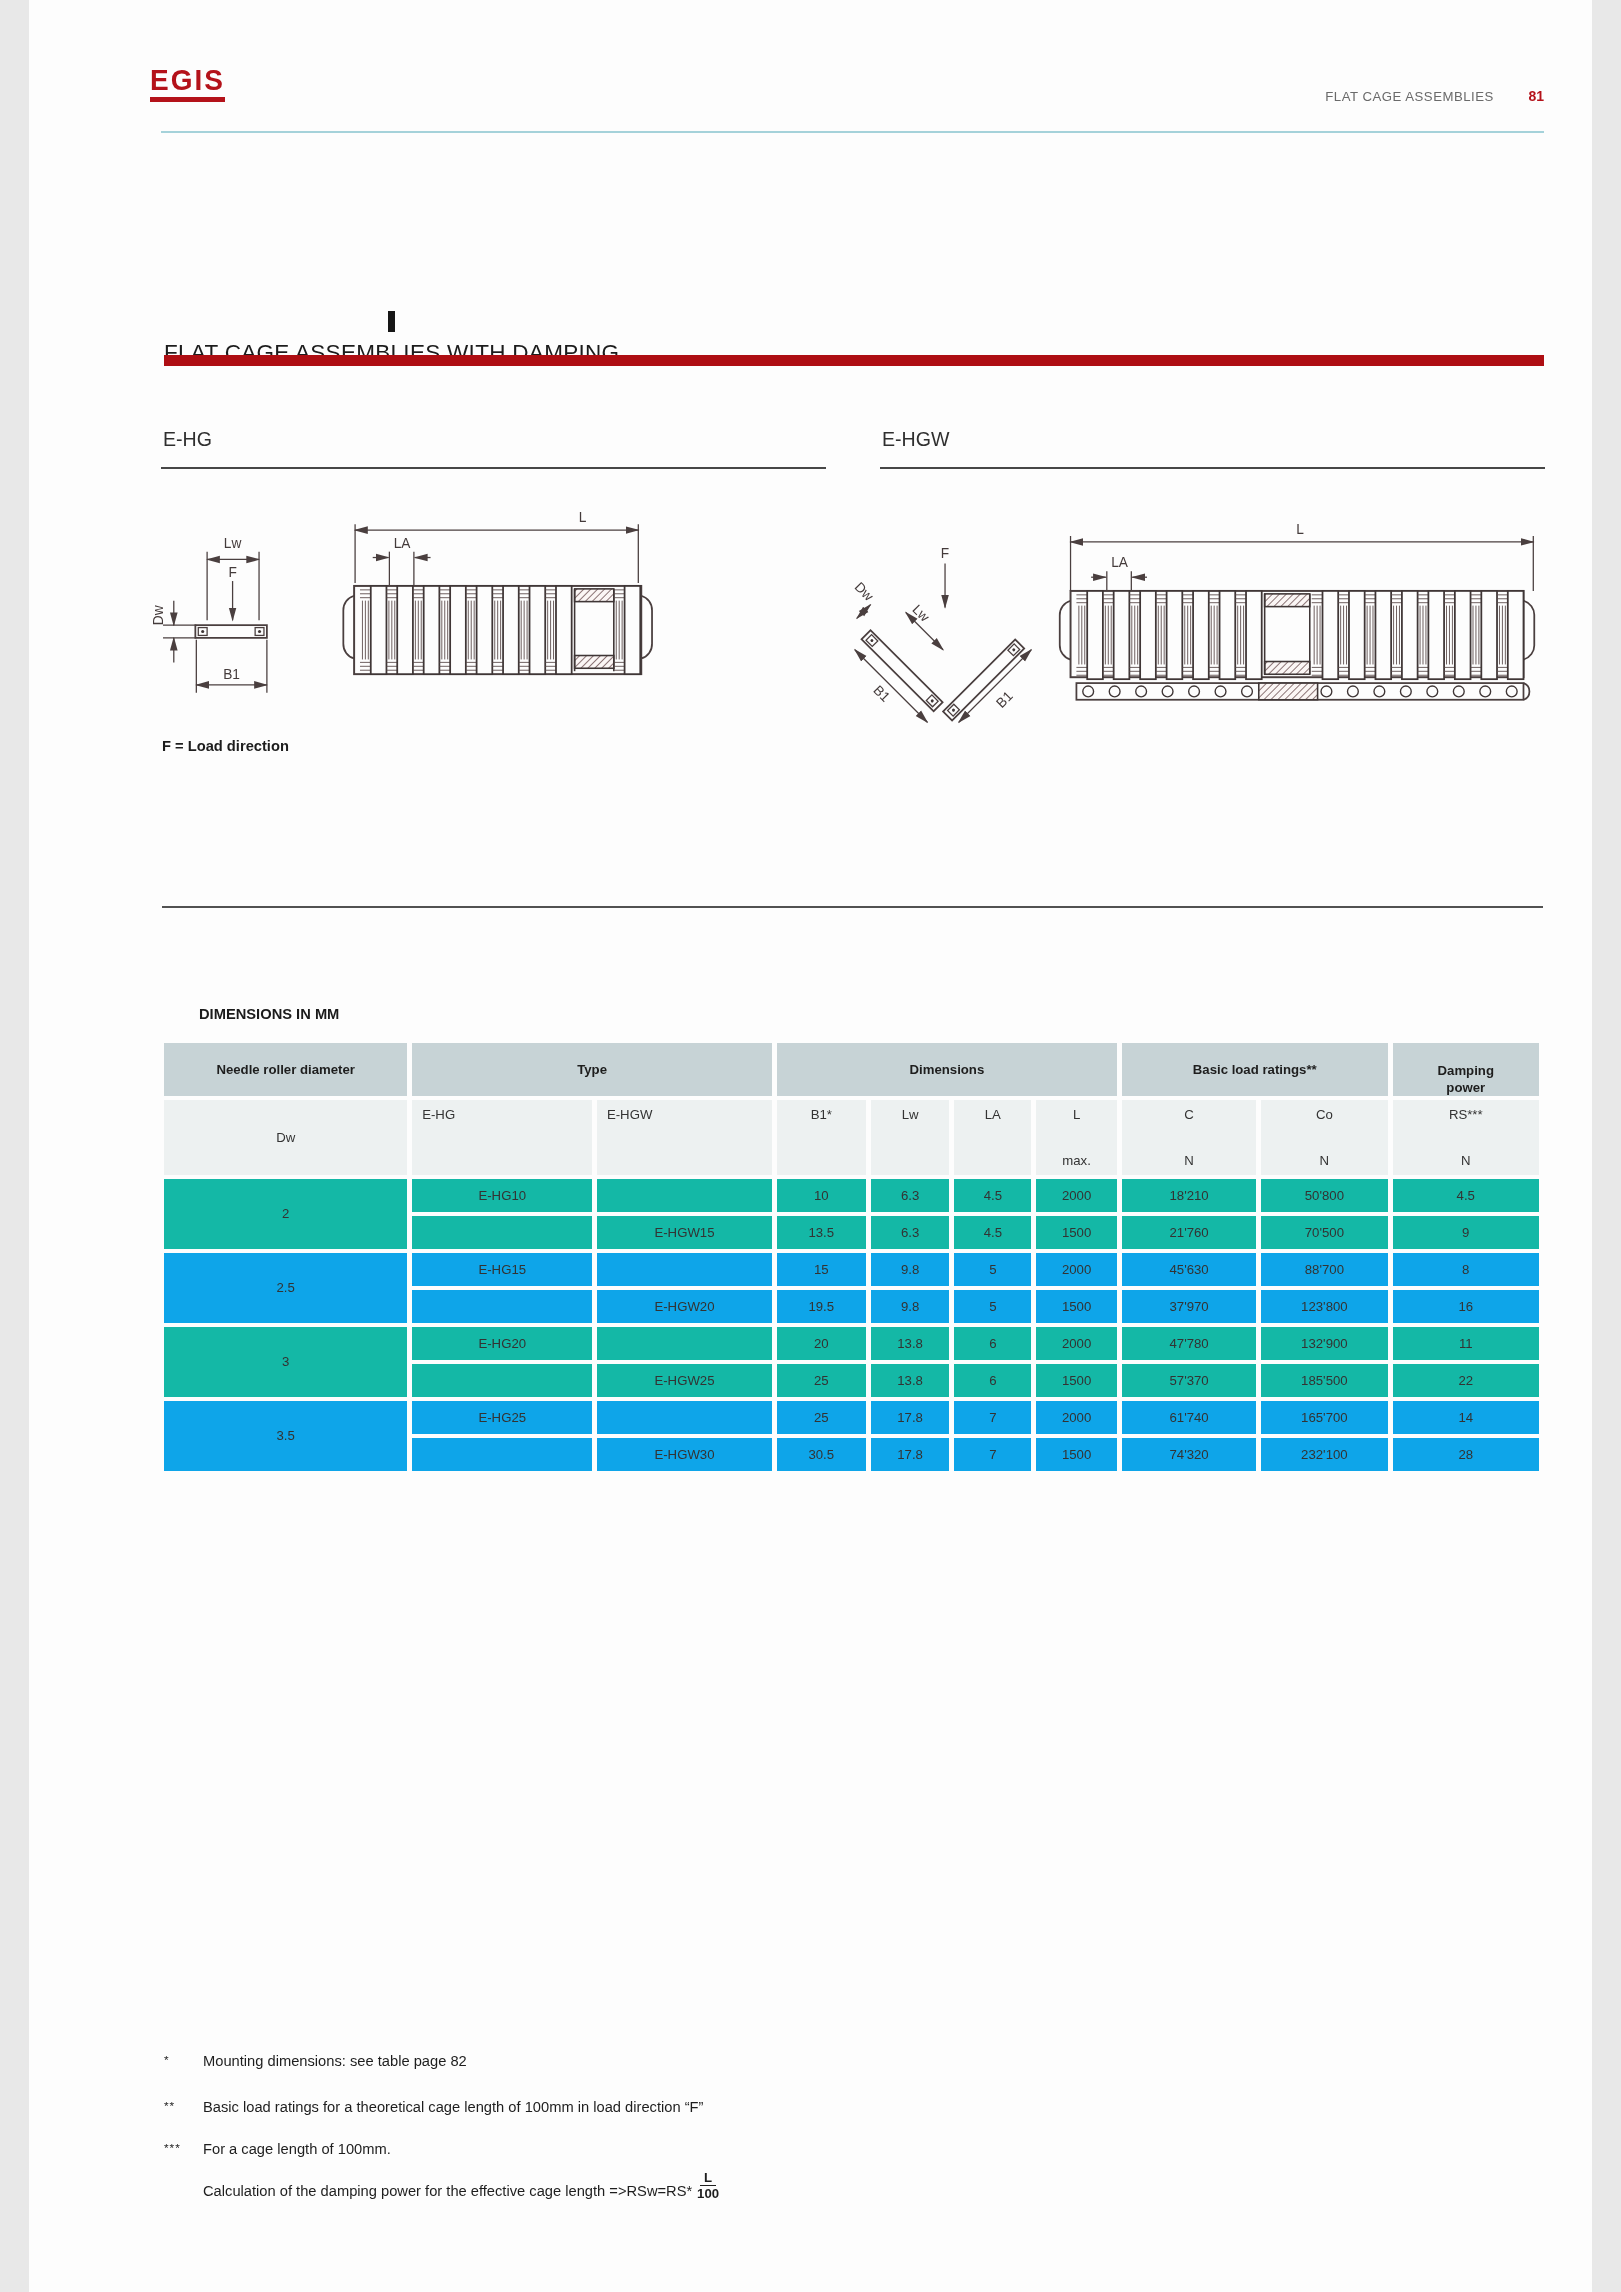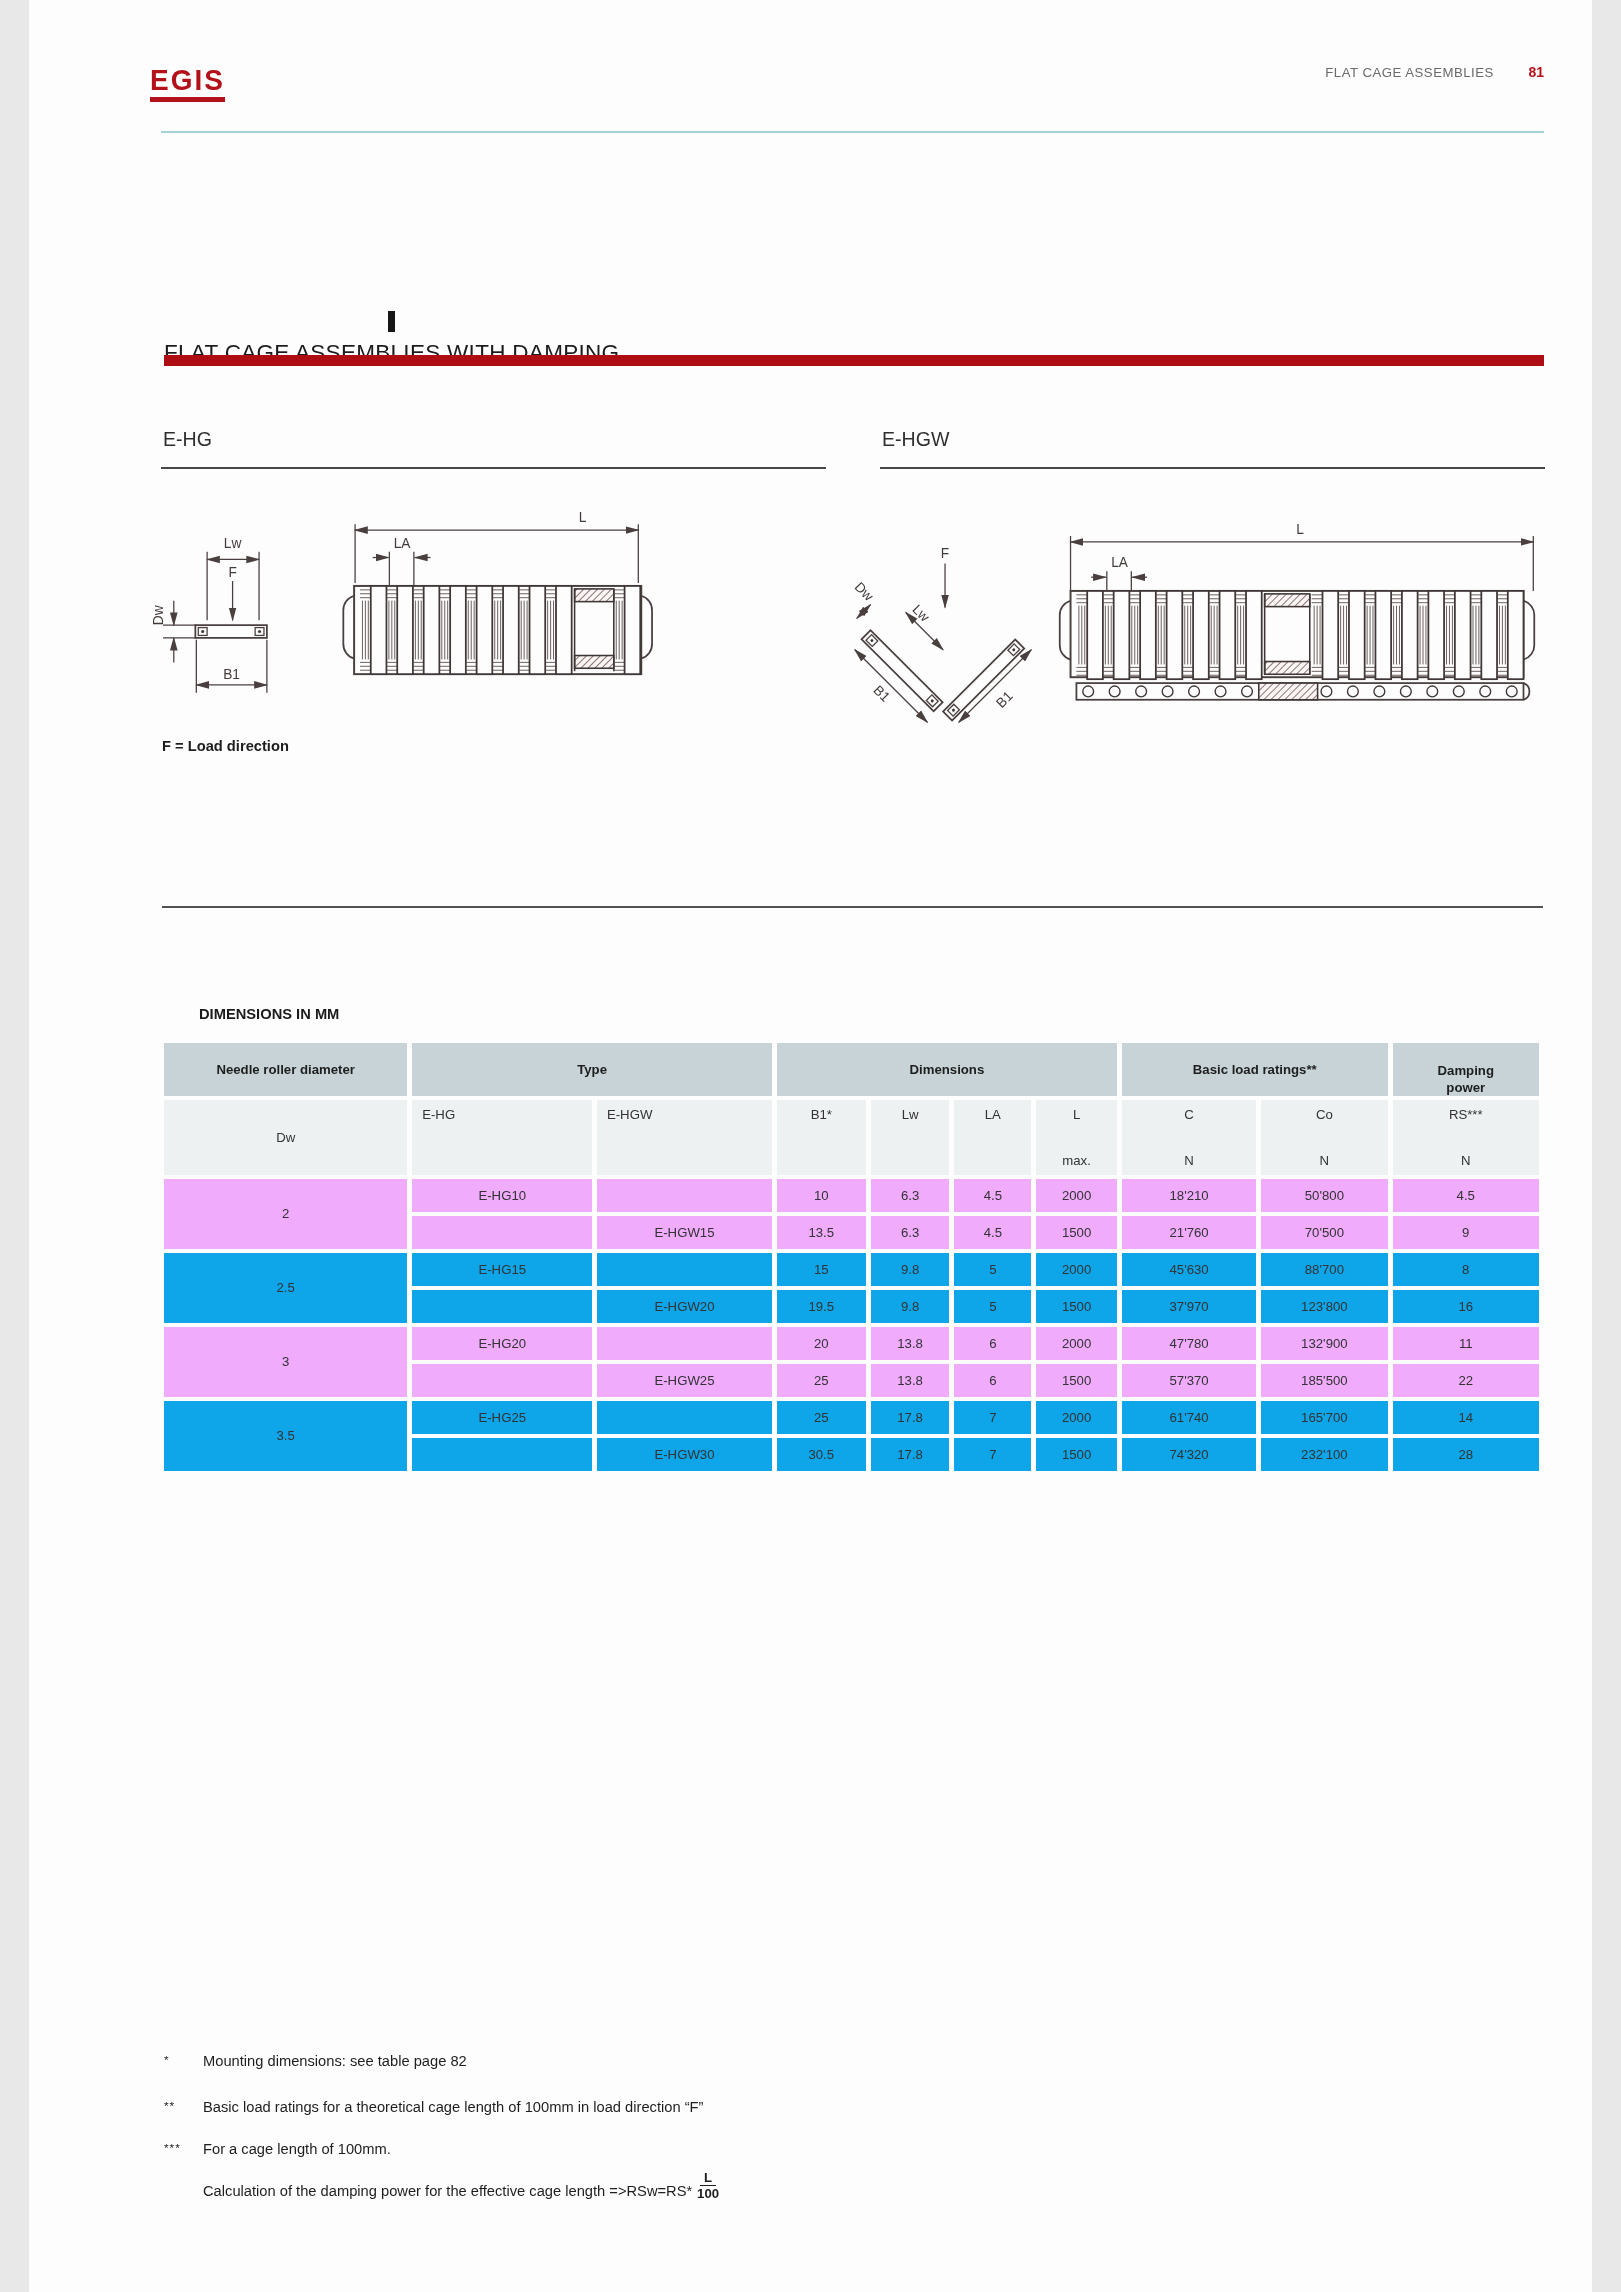--- a/index.html
+++ b/index.html
@@ -5,21 +5,21 @@
   html,body{margin:0;padding:0;background:#e8e8e8;}
   .page{position:relative;width:1563px;height:2293px;background:#fdfdfd;overflow:hidden;
         font-family:"Liberation Sans",sans-serif;color:#222;margin:0 auto;}
   .abs{position:absolute;}
 
   
   .logo{left:121px;top:65px;display:inline-block;}
   .logo-text{font-size:28px;font-weight:800;color:#b4121a;letter-spacing:2px;line-height:1;
              transform:scaleY(1.08);transform-origin:top left;}
   .logo-rule{height:4.9px;background:#b4121a;margin-top:3.9px;}
-  .hdr-right{left:882px;top:64px;width:633px;display:flex;justify-content:flex-end;align-items:baseline;gap:17.6px;}
+  .hdr-right{left:882px;top:88px;width:633px;display:flex;justify-content:flex-end;align-items:baseline;gap:17.6px;}
   .hdr-section{font-size:13.2px;color:#6a6a6a;letter-spacing:0.5px;}
   .hdr-page{font-size:14px;font-weight:bold;color:#b4121a;margin-left:17px;}
   .hdr-rule{left:132px;top:131px;width:1383px;height:2px;background:#a5d2da;}
 
   
   .title-row{left:135px;top:311px;display:flex;align-items:center;gap:8.8px;flex-direction:column;}
   .title-bar{width:6.9px;height:20.6px;background:#161616;}
   .title-text{font-size:22.5px;color:#1c1c1c;letter-spacing:0.3px;}
   .red-bar{left:135px;top:355px;width:1380px;height:10.8px;background:#ae0e13;}
 
@@ -36,21 +36,21 @@
              border-spacing:5.9px 4.9px;table-layout:fixed;}
   table.spec td,table.spec th{font-size:13.2px;color:#333;text-align:center;vertical-align:middle;
              padding:0;font-weight:normal;}
   tr.gh th{background:#c7d3d6;height:51px;font-weight:bold;color:#1e1e1e;}
   tr.gh .narrow{display:inline-block;width:82px;line-height:1.25;margin-top:20px;}
   tr.subhead td{background:#edf1f1;height:74px;}
   .shwrap{display:flex;flex-direction:column;justify-content:space-between;align-items:center;
           height:61px;padding:6.9px 0;}
   .shwrap.left{align-items:flex-start;padding-left:9.8px;}
   td.dwhead{font-weight:bold;font-size:13.7px;color:#1e1e1e;}
-  tr.dark td{background:#f0abfc;}
+  tr.dark td{background:#14b8a6;}
   tr.light td{background:#0ea5e9;}
   tr.datarow td{height:33px;}
   td.dw{font-weight:bold;font-size:13.7px;color:#1e1e1e;}
   td.type{text-align:left;padding-left:9.8px;}
 
   
   .footnotes{left:135px;top:2052px;width:1029px;font-size:14.7px;color:#1e1e1e;}
   .fn{display:flex;align-items:flex-start;}
   .fn .mk{width:39px;flex:0 0 39px;font-size:11.8px;padding-top:1px;letter-spacing:1px;}
   .fn1{margin-bottom:26.5px;}

